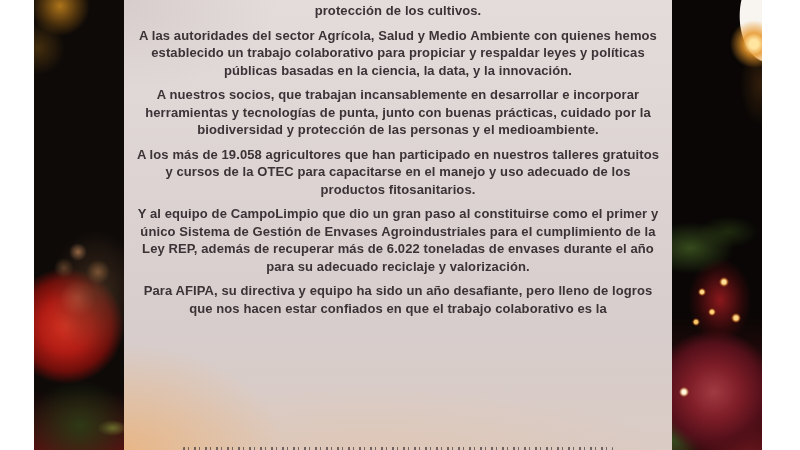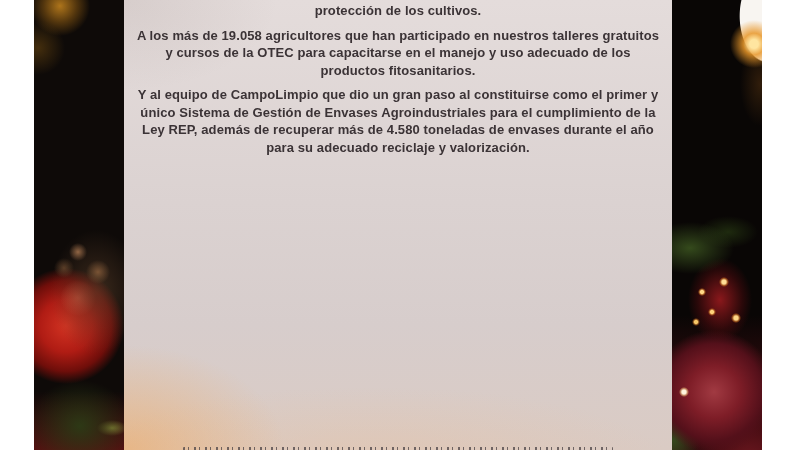--- a/index.html
+++ b/index.html
@@ -84,22 +84,25 @@
     
     <span></span>
     <span></span>
     <span></span>
     <span></span>
   </div>
 
   <div class="paper">
     <div class="letter-text">
       <p>protección de los cultivos.</p>
+      <p>A las autoridades del sector Agrícola, Salud y Medio Ambiente con quienes hemos establecido un trabajo colaborativo para propiciar y respaldar leyes y políticas públicas basadas en la ciencia, la data, y la innovación.</p>
+      <p>A nuestros socios, que trabajan incansablemente en desarrollar e incorporar herramientas y tecnologías de punta, junto con buenas prácticas, cuidado por la biodiversidad y protección de las personas y el medioambiente.</p>
       <p>A los más de 19.058 agricultores que han participado en nuestros talleres gratuitos y cursos de la OTEC para capacitarse en el manejo y uso adecuado de los productos fitosanitarios.</p>
-      <p>Y al equipo de CampoLimpio que dio un gran paso al constituirse como el primer y único Sistema de Gestión de Envases Agroindustriales para el cumplimiento de la Ley REP, además de recuperar más de 4.580 toneladas de envases durante el año para su adecuado reciclaje y valorización.</p>
+      <p>Y al equipo de CampoLimpio que dio un gran paso al constituirse como el primer y único Sistema de Gestión de Envases Agroindustriales para el cumplimiento de la Ley REP, además de recuperar más de 6.022 toneladas de envases durante el año para su adecuado reciclaje y valorización.</p>
+      <p>Para AFIPA, su directiva y equipo ha sido un año desafiante, pero lleno de logros que nos hacen estar confiados en que el trabajo colaborativo es la</p>
     </div>
     <div class="clipped-line"></div>
   </div>
 
   <div class="photo photo-right">
     
     <span></span>
     <span></span>
     <span></span>
     <span></span>

